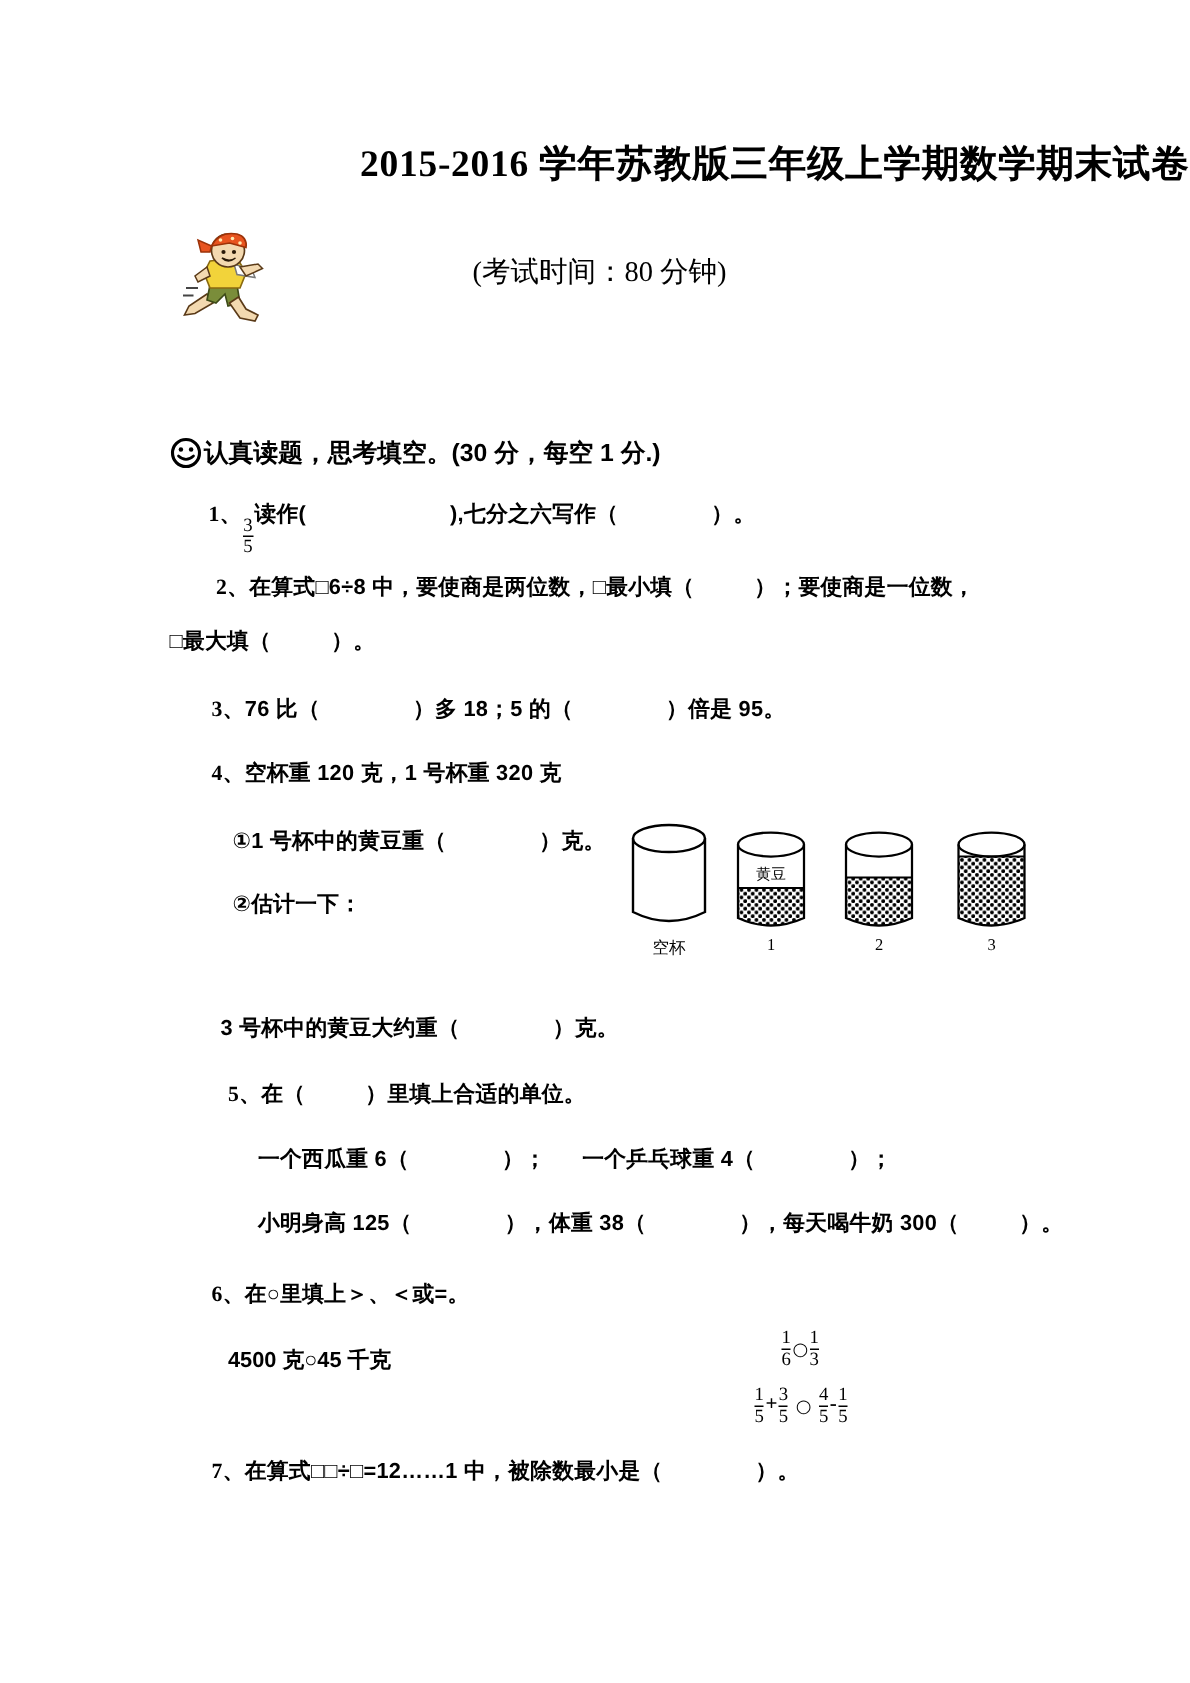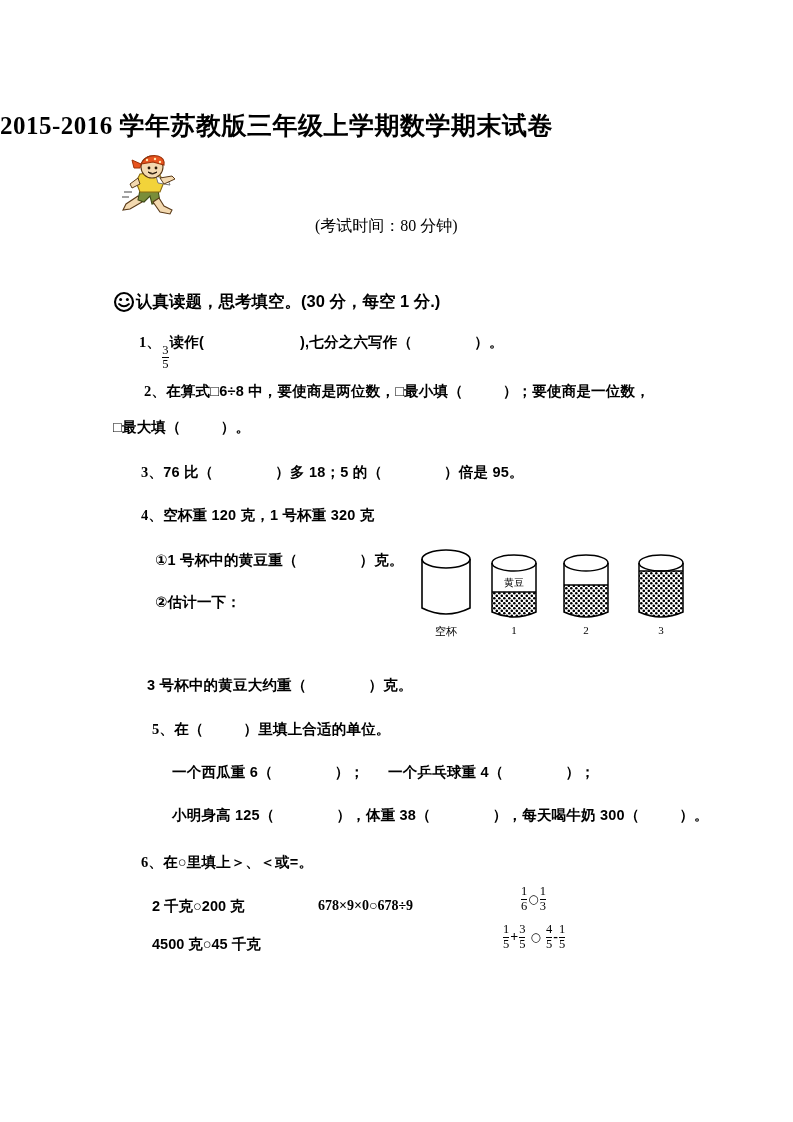--- a/index.html
+++ b/index.html
@@ -18,47 +18,46 @@
   .page {
     position: relative;
     width: 793px;
     height: 1122px;
     background: #fff;
   }
 
   
   .title {
     position: absolute;
-    top: 109px;
+    top: 92px;
     left: 0;
     width: 793px;
-    text-align: left;
+    text-align: right;
     font-family: "Liberation Serif", "DejaVu Serif", serif;
     font-weight: bold;
     font-size: 25px;
     letter-spacing: 0.5px;
     white-space: nowrap;
   }
 
   
   .mascot {
     position: absolute;
     top: 152px;
     left: 120px;
     width: 62px;
     height: 66px;
   }
   .exam-time {
     position: absolute;
     top: 168px;
     left: 315px;
-    font-size: 16px;
-    font-family: "Liberation Serif", "DejaVu Serif", serif;
-    white-space: nowrap;
-    margin-top: 48px;
+    font-size: 19px;
+    font-family: "Liberation Serif", "DejaVu Serif", serif;
+    white-space: nowrap;
   }
 
   
   .intro {
     position: absolute;
     top: 228px;
     left: 114px;
     width: 566px;
     font-size: 15.5px;
     font-weight: bold;
@@ -324,26 +323,24 @@
 
   <div class="q" style="top:806px;left:172px;">
     <span>小明身高 125（</span><span class="blank-md"></span><span>），体重 38（</span><span class="blank-md"></span><span>），每天喝牛奶 300（</span><span class="blank-sm"></span><span>）。</span>
   </div>
 
   <div class="q" style="top:853px;left:141px;">
     <span class="num">6、</span><span>在○里填上＞、＜或=。</span>
   </div>
 
   <div class="cmp-col" style="top:887px;left:152px;">
-    <div class="cmp-row">2 千克○200 克</div>
     <div class="cmp-row">4500 克○45 千克</div>
   </div>
 
   <div class="cmp-col mono-eq" style="top:887px;left:318px;">
-    <div class="cmp-row">678×9×0○678÷9</div>
   </div>
 
   <div class="cmp-col" style="top:880px;left:520px;">
     <div class="cmp-row">
       <span class="frac">
           <span class="num2">1</span>
           <span class="den">6</span>
         </span>
       <span class="circ">○</span>
       <span class="frac">
@@ -367,14 +364,17 @@
           <span class="den">5</span>
         </span>
       <span class="mono-eq">-</span>
       <span class="frac">
           <span class="num2">1</span>
           <span class="den">5</span>
         </span>
     </div>
   </div>
 
+  <div class="q" style="top:971px;left:141px;">
+    <span class="num">7、</span><span>在算式□□÷□=12……1 中，被除数最小是（</span><span class="blank-md"></span><span>）。</span>
+  </div>
 
 </div>
 
 </body></html>

